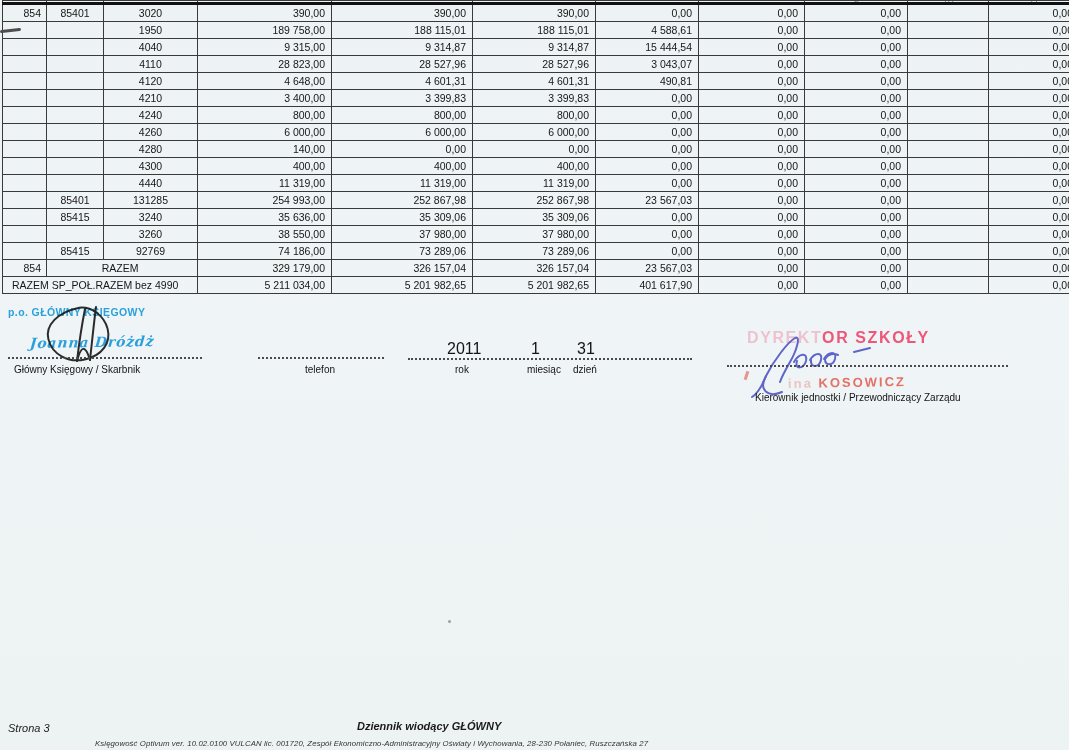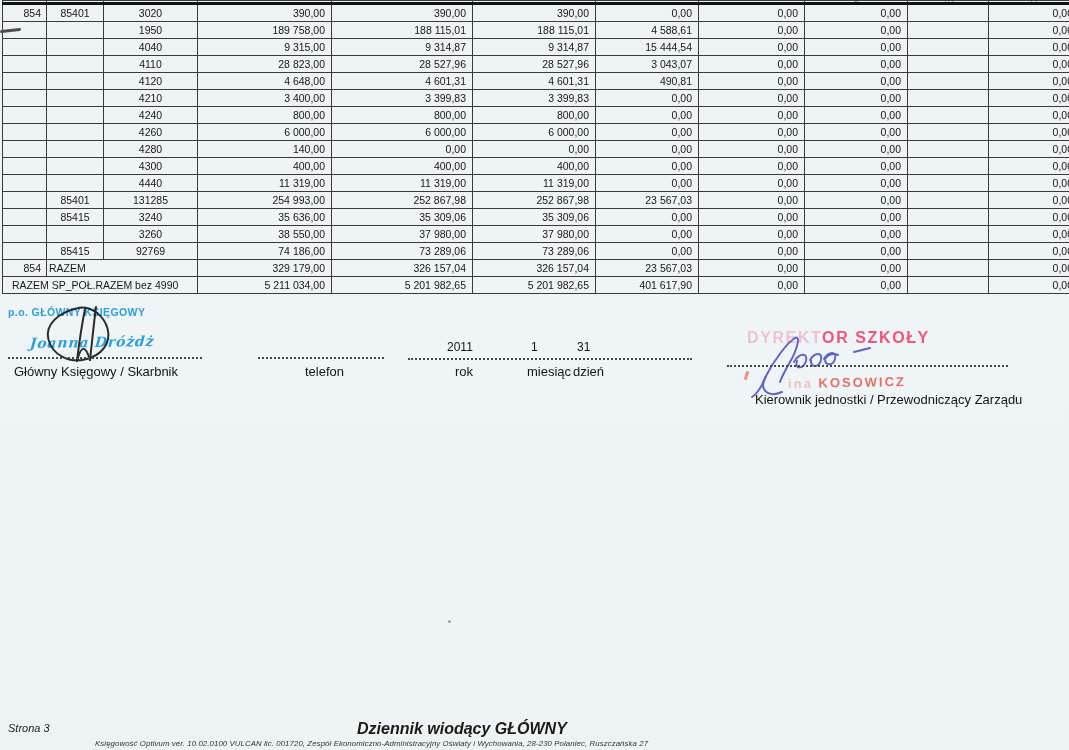--- a/index.html
+++ b/index.html
@@ -27,41 +27,41 @@
   }
   tr.hdr td{height:3px;border-bottom:3px solid #121212;position:relative;padding:0;}
   tr.hdr td span{
     position:absolute;top:-7px;left:0;width:100%;text-align:center;
     font-size:10px;color:#2a2a2a;opacity:.55;
   }
   .c-dzial{text-align:right;padding-right:5px;}
   .c-rozdzial{text-align:center;padding:0 2px;}
   .c-paragraf{text-align:center;padding:0 2px;}
   .c-num{text-align:right;}
-  .c-merge-center{margin-left:45px;}
+  .c-merge-center{text-align:center;margin-left:45px;}
   .c-merge-left{text-align:left;padding-left:9px;}
   
   .abs{position:absolute;}
   .dotted{border-bottom:2px dotted #4a4a4a;height:0;}
-  .lbl{font-size:13px;color:#141414;}
+  .lbl{font-size:10px;color:#141414;}
   .stamp-blue{font-size:10.5px;font-weight:bold;letter-spacing:.4px;color:var(--stamp-blue);}
   .name-blue{
     font-family:"DejaVu Serif", serif;font-style:italic;font-weight:bold;
     font-size:14px;color:var(--stamp-blue);letter-spacing:.8px;transform:skewX(-6deg) rotate(-1deg);
   }
   .stamp-red{font-weight:bold;color:var(--stamp-red);letter-spacing:1.6px;font-size:16px;white-space:pre;}
   .stamp-red .faint{opacity:.28;}
   .stamp-red .strong{opacity:.88;}
   .stamp-red2{font-weight:bold;color:#e25548;letter-spacing:2px;font-size:13px;white-space:pre;transform:rotate(-1deg);}
   .stamp-red2 .faint{opacity:.3;}
   .stamp-red2 .strong{opacity:.82;}
-  .datev{font-size:12px;color:#141414;}
+  .datev{font-size:16px;color:#141414;}
   
   .foot-page{font-style:italic;font-size:11px;color:#222;}
-  .foot-journal{font-style:italic;font-weight:bold;font-size:16px;color:#1a1a1a;}
+  .foot-journal{font-style:italic;font-weight:bold;font-size:11px;color:#1a1a1a;}
   .foot-task{font-style:italic;font-weight:600;font-size:11.5px;color:#1a1a1a;}
   .foot-info{font-style:italic;font-size:7.8px;color:#333;letter-spacing:.1px;}
   .artifact-dash{background:#4d4d4d;border-radius:2px;transform:rotate(-7deg);}
   .speck{width:3px;height:3px;border-radius:50%;background:#93a3a8;}
 </style>
 </head>
 <body>
 
 <div class="table-wrap">
   <table>

